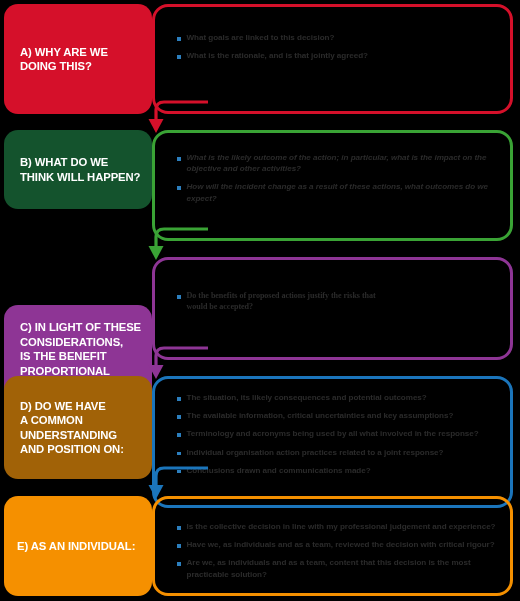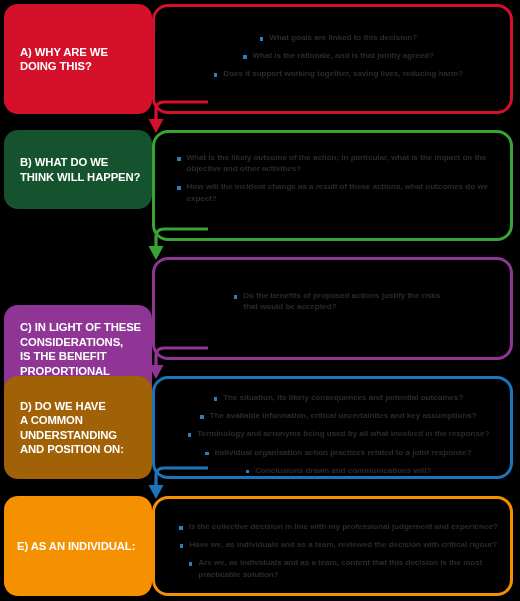--- a/index.html
+++ b/index.html
@@ -62,21 +62,20 @@
     top: 0;
     right: 10px;
     list-style: none;
     margin: 0;
     padding: 0;
   }
   .bullet-row {
     display: flex;
     align-items: flex-start;
     margin-bottom: 7px;
-    justify-content: center;
   }
   .bullet-marker {
     flex: 0 0 auto;
     width: 3.5px;
     height: 3.5px;
     background: #2c7fbe;
     margin-top: 5px;
     margin-right: 6px;
   }
   .bullet-text {
@@ -104,39 +103,35 @@
     <div class="outline-box" style="height:110px;border-color:#d5102a;">
       <ul class="bullets" style="top:25px;">
         <li class="bullet-row">
           <span class="bullet-marker"></span>
           <span class="bullet-text">What goals are linked to this decision?</span>
         </li>
         <li class="bullet-row">
           <span class="bullet-marker"></span>
           <span class="bullet-text">What is the rationale, and is that jointly agreed?</span>
         </li>
-        <li class="bullet-row">
-          <span class="bullet-marker"></span>
-          <span class="bullet-text">Does it support working together, saving lives, reducing harm?</span>
-        </li>
       </ul>
     </div>
   </div>
 
   <svg class="connector" style="left:142px;top:100px;" width="70" height="36" viewBox="0 0 70 36">
     <path d="M 66 2 L 22 2 Q 14 2 14 10 L 14 20" fill="none" stroke="#d5102a" stroke-width="3.2"></path>
     <polygon points="6.5,19 21.5,19 14,33" fill="#d5102a"></polygon>
   </svg>
 
   <div class="section" style="top:130px;height:111px;">
     <div class="label-block" style="height:79px;background:#14532d;">
       <div class="label-text">B) WHAT DO WE
 THINK WILL HAPPEN?</div>
     </div>
-    <div class="outline-box" style="height:111px;border-color:#3aa335;">
+    <div class="outline-box" style="height:111px;border-color:#3aa335;font-style:italic;">
       <ul class="bullets" style="top:19px;">
         <li class="bullet-row">
           <span class="bullet-marker"></span>
           <span class="bullet-text">What is the likely outcome of the action; in particular, what is the impact on the objective and other activities?</span>
         </li>
         <li class="bullet-row">
           <span class="bullet-marker"></span>
           <span class="bullet-text">How will the incident change as a result of these actions, what outcomes do we expect?</span>
         </li>
       </ul>
@@ -150,62 +145,62 @@
 
   <div class="section" style="top:257px;height:103px;">
     <div class="label-block" style="height:103px;background:#8e3595;margin-top:48px;">
       <div class="label-text">C) IN LIGHT OF THESE
 CONSIDERATIONS,
 IS THE BENEFIT
 PROPORTIONAL
 TO THE RISK?</div>
     </div>
     <div class="outline-box" style="height:103px;border-color:#8e3595;">
-      <ul class="bullets" style="top:30px;">
+      <ul class="bullets" style="top:30px;font-family:Liberation Serif, serif;">
         <li class="bullet-row">
           <span class="bullet-marker"></span>
           <span class="bullet-text" style="max-width:200px;display:inline-block;">Do the benefits of proposed actions justify the risks that would be accepted?</span>
         </li>
       </ul>
     </div>
   </div>
 
   <svg class="connector" style="left:142px;top:346px;" width="70" height="36" viewBox="0 0 70 36">
     <path d="M 66 2 L 22 2 Q 14 2 14 10 L 14 20" fill="none" stroke="#8e3595" stroke-width="3.2"></path>
     <polygon points="6.5,19 21.5,19 14,33" fill="#8e3595"></polygon>
   </svg>
 
   <div class="section" style="top:376px;height:103px;">
     <div class="label-block" style="height:103px;background:#a16207;">
       <div class="label-text">D) DO WE HAVE
 A COMMON
 UNDERSTANDING
 AND POSITION ON:</div>
     </div>
-    <div class="outline-box" style="height:103px;border-color:#1b75bb;">
+    <div class="outline-box" style="height:132px;border-color:#1b75bb;">
       <ul class="bullets" style="top:13px;">
         <li class="bullet-row">
           <span class="bullet-marker"></span>
           <span class="bullet-text">The situation, its likely consequences and potential outcomes?</span>
         </li>
         <li class="bullet-row">
           <span class="bullet-marker"></span>
           <span class="bullet-text">The available information, critical uncertainties and key assumptions?</span>
         </li>
         <li class="bullet-row">
           <span class="bullet-marker"></span>
           <span class="bullet-text">Terminology and acronyms being used by all what involved in the response?</span>
         </li>
         <li class="bullet-row">
           <span class="bullet-marker"></span>
           <span class="bullet-text">Individual organisation action practices related to a joint response?</span>
         </li>
         <li class="bullet-row">
           <span class="bullet-marker"></span>
-          <span class="bullet-text">Conclusions drawn and communications will?</span>
+          <span class="bullet-text">Conclusions drawn and communications made?</span>
         </li>
       </ul>
     </div>
   </div>
 
   <svg class="connector" style="left:142px;top:466px;" width="70" height="36" viewBox="0 0 70 36">
     <path d="M 66 2 L 22 2 Q 14 2 14 10 L 14 20" fill="none" stroke="#1b75bb" stroke-width="3.2"></path>
     <polygon points="6.5,19 21.5,19 14,33" fill="#1b75bb"></polygon>
   </svg>
 

